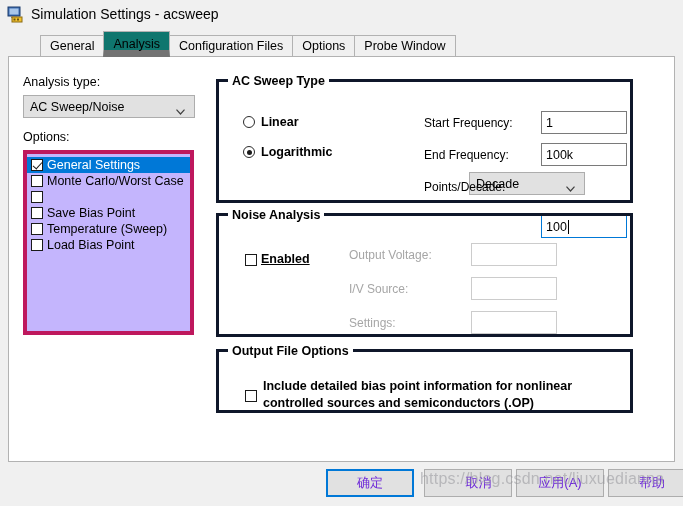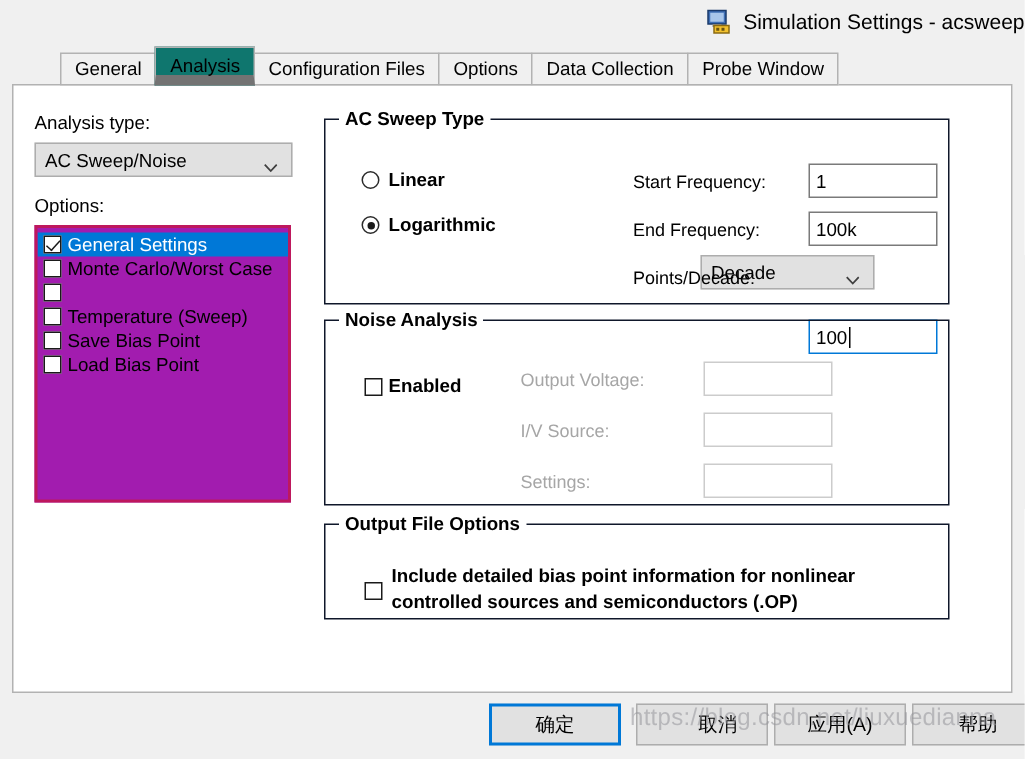--- a/index.html
+++ b/index.html
@@ -21,21 +21,20 @@
   
   #titlebar {
     position: absolute;
     left: 0; top: 0;
     width: 683px; height: 27px;
     background: #f0f0f0;
     display: flex;
     align-items: center;
     padding-left: 7px;
     box-sizing: border-box;
-    justify-content: flex-end;
   }
   #app-icon {
     width: 17px; height: 17px;
     margin-right: 7px;
     flex: 0 0 auto;
     position: relative;
     top: 1px;
   }
   #title-text {
     font-size: 14px;
@@ -120,22 +119,22 @@
   }
   #scale-combo {
     left: 250px; top: 90px;
     width: 116px; height: 23px;
   }
 
   #options-list {
     position: absolute;
     left: 14px; top: 93px;
     width: 171px; height: 185px;
-    background: #a21caf;
-    border: 2px solid #be185d;
+    background: #c4b5fd;
+    border: 4px solid #be185d;
     box-sizing: border-box;
     padding: 3px 0 0 0;
     overflow: hidden;
   }
   .opt-item {
     display: flex;
     align-items: center;
     height: 16px;
     padding-left: 4px;
     font-size: 12.5px;
@@ -183,21 +182,21 @@
     position: absolute;
     left: 2.5px; top: 2.5px;
     width: 5px; height: 5px;
     border-radius: 50%;
     background: #1a1a1a;
   }
 
   
   .groupbox {
     position: absolute;
-    border: 1px solid #0f172a;
+    border: 3px solid #0f172a;
     box-sizing: border-box;
   }
   .group-title {
     position: absolute;
     top: -8px; left: 9px;
     background: #ffffff;
     padding: 0 4px;
     font-size: 12.5px;
     font-weight: bold;
     color: #000;
@@ -267,20 +266,21 @@
 
   #noise-enabled-row {
     position: absolute;
     left: 26px; top: 36px;
     display: flex;
     align-items: flex-end;
     font-size: 12.5px;
     font-weight: bold;
     color: #000;
     white-space: nowrap;
+    text-decoration: underline;
   }
   #lbl-outv { left: 130px; top: 32px; width: 120px; }
   #lbl-ivsrc{ left: 130px; top: 66px; width: 120px; }
   #lbl-intv { left: 130px; top: 100px; width: 120px; }
   #tb-outv  { left: 252px; top: 27px; }
   #tb-ivsrc { left: 252px; top: 61px; }
   #tb-intv  { left: 252px; top: 95px; }
 
   #output-file-check {
     position: absolute;
@@ -305,21 +305,21 @@
     background: #f0f0f0;
   }
   .dlg-btn {
     position: absolute;
     top: 6px;
     width: 88px; height: 28px;
     background: #e1e1e1;
     border: 1px solid #adadad;
     box-sizing: border-box;
     font-size: 13px;
-    color: #000000;
+    color: #6d28d9;
     display: flex;
     align-items: center;
     justify-content: center;
     cursor: default;
     font-family: "Liberation Sans", "DejaVu Sans", sans-serif;
   }
   .dlg-btn.default {
     border: 2px solid #0078d7;
   }
   #btn-ok     { left: 326px; }
@@ -354,21 +354,20 @@
     </svg>
   </span>
   <span id="title-text">Simulation Settings - acsweep</span>
 </div>
 
 <div id="tabstrip">
   <div class="tab">General</div>
   <div class="tab active">Analysis</div>
   <div class="tab">Configuration Files</div>
   <div class="tab">Options</div>
-  <div class="tab">Data Collection</div>
   <div class="tab">Probe Window</div>
 </div>
 
 <div id="content-panel">
 
   <div class="field-label" id="analysis-type-label">Analysis type:</div>
 
   <div class="combo" id="analysis-type-combo">
     <span>AC Sweep/Noise</span>
     <span class="chev">
@@ -387,25 +386,25 @@
     </div>
     <div class="opt-item">
       <span class="cb"></span>
       <span>Monte Carlo/Worst Case</span>
     </div>
     <div class="opt-item">
       <span class="cb"></span>
     </div>
     <div class="opt-item">
       <span class="cb"></span>
+      <span>Save Bias Point</span>
+    </div>
+    <div class="opt-item">
+      <span class="cb"></span>
       <span>Temperature (Sweep)</span>
-    </div>
-    <div class="opt-item">
-      <span class="cb"></span>
-      <span>Save Bias Point</span>
     </div>
     <div class="opt-item">
       <span class="cb"></span>
       <span>Load Bias Point</span>
     </div>
   </div>
 
   <div class="groupbox" id="ac-sweep-group">
     <div class="group-title">AC Sweep Type</div>
 

